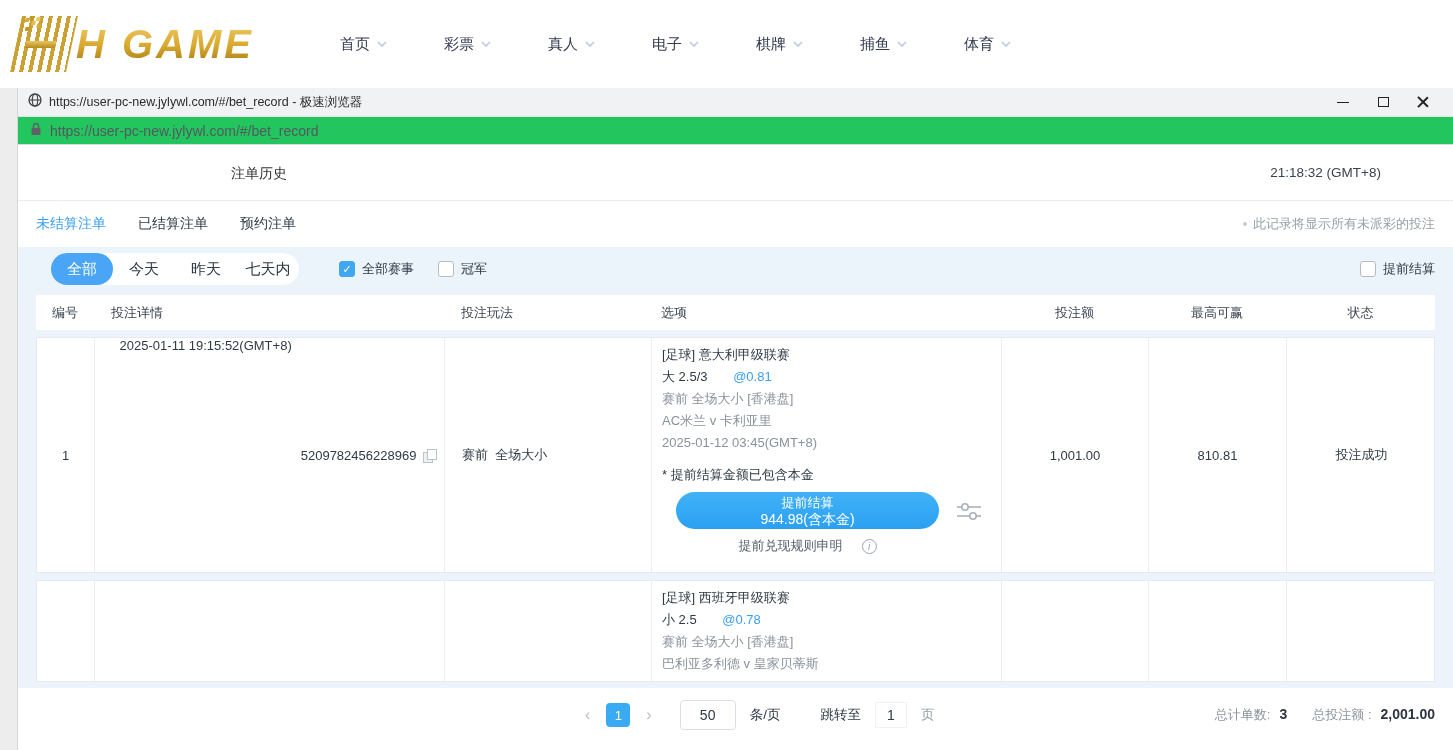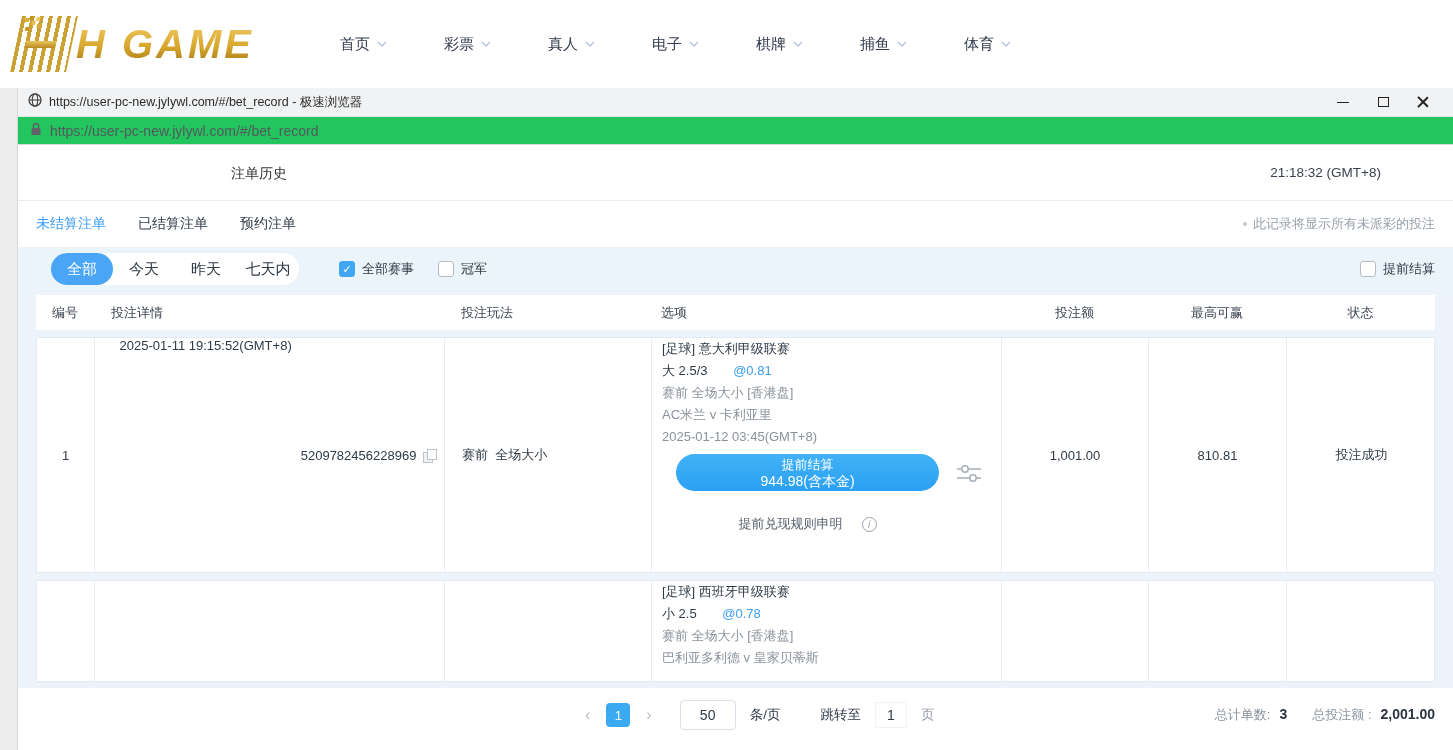--- a/index.html
+++ b/index.html
@@ -75,31 +75,31 @@
   .cell { border-right:1px solid #e9eef5; font-size:13px; color:#2f3a45; }
   .cell:last-child { border-right:none; }
   .cell.mid { display:flex; align-items:center; justify-content:center; }
   .cell.detail { display:flex; flex-direction:row; justify-content:center; padding-left:17px; gap:9px; }
   .cell.play { display:flex; align-items:center; padding-left:17px; white-space:pre-wrap; }
   .detail-id-line { display:flex; align-items:center; gap:7px; color:#2f3a45; }
   .copy-icon { position:relative; width:13px; height:13px; display:inline-block; }
   .copy-icon::before { content:""; position:absolute; left:0; top:3px; width:8px; height:9px; border:1.4px solid #bcc3ca; background:#eef0f2; }
   .copy-icon::after { content:""; position:absolute; left:4px; top:0; width:8px; height:9px; border:1.4px solid #bcc3ca; background:#fff; }
 
-  .cell.option { padding:0 0 0 10px; }
+  .cell.option { padding:6px 0 0 10px; }
   .opt-line { line-height:22px; color:#2f3a45; }
   .opt-line.gray { color:#8a929b; }
   .odds { color:#3a9ef6; margin-left:22px; }
   .principal-note { margin-top:10px; line-height:22px; color:#2f3a45; }
   .cashout-row { display:flex; align-items:center; gap:16px; margin-left:14px; margin-top:6px; }
   .cashout-btn { width:263px; height:37px; border:none; border-radius:19px; background:linear-gradient(180deg,#41b2f7,#2ba0f3);
     color:#fff; cursor:pointer; display:flex; flex-direction:column; align-items:center; justify-content:center; line-height:16px; }
   .cashout-l1 { font-size:13px; } .cashout-l2 { font-size:14px; }
   .sliders-icon { display:block; }
-  .rule-line { width:263px; margin-left:14px; margin-top:24px; text-align:center; font-size:13px; color:#545f6a;
+  .rule-line { width:263px; margin-left:14px; margin-top:8px; text-align:center; font-size:13px; color:#545f6a;
     display:flex; align-items:center; justify-content:center; gap:19px; }
   .info-icon { width:15px; height:15px; border:1px solid #9aa4ad; border-radius:50%; color:#9aa4ad; font-size:10px;
     display:inline-flex; align-items:center; justify-content:center; cursor:pointer; }
   .info-icon::after { content:"i"; font-style:italic; }
 
   
   .pager-bar { position:relative; height:62px; background:#fff; }
   .pager-group { position:absolute; left:565px; top:12px; display:flex; align-items:center; gap:14px; }
   .pg-arrow { color:#b6bcc4; font-size:16px; cursor:pointer; padding:0 2px; }
   .pg-current { width:24px; height:24px; border-radius:4px; background:#3aabf2; color:#fff; font-size:13px;
@@ -281,20 +281,21 @@
         <div class="cell play">赛前  全场大小</div>
         <div class="cell option">
           <div class="opt-line">[足球] 意大利甲级联赛</div>
           <div class="opt-line">
             <span>大 2.5/3</span>
             <span class="odds">@0.81</span>
           </div>
           <div class="opt-line gray">赛前 全场大小 [香港盘]</div>
           <div class="opt-line gray">AC米兰 v 卡利亚里</div>
           <div class="opt-line gray">2025-01-12 03:45(GMT+8)</div>
+          <div class="principal-note">* 提前结算金额已包含本金</div>
           <div class="cashout-row">
             <button class="cashout-btn">
               <span class="cashout-l1">提前结算</span>
               <span class="cashout-l2">944.98(含本金)</span>
             </button>
             <span>
               <svg class="sliders-icon" width="28" height="24" viewBox="0 0 28 24">
                   <line x1="2" y1="8" x2="26" y2="8" stroke="#a9b2ba" stroke-width="1.6"></line>
                   <circle cx="10" cy="8" r="3.2" fill="#fff" stroke="#a9b2ba" stroke-width="1.6"></circle>
                   <line x1="2" y1="17" x2="26" y2="17" stroke="#a9b2ba" stroke-width="1.6"></line>

